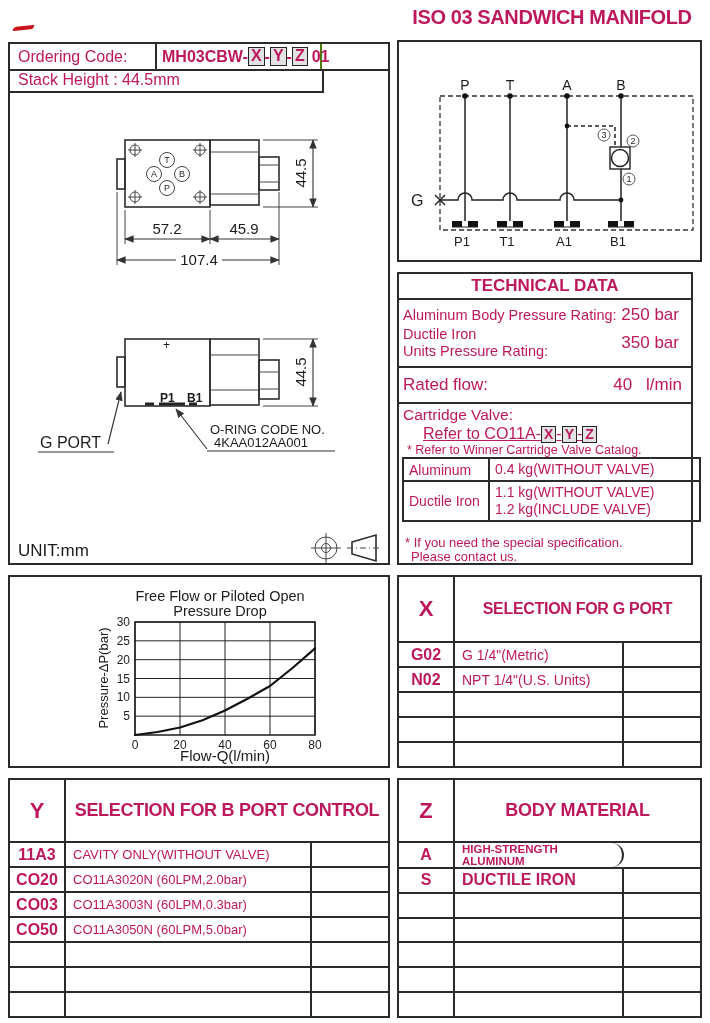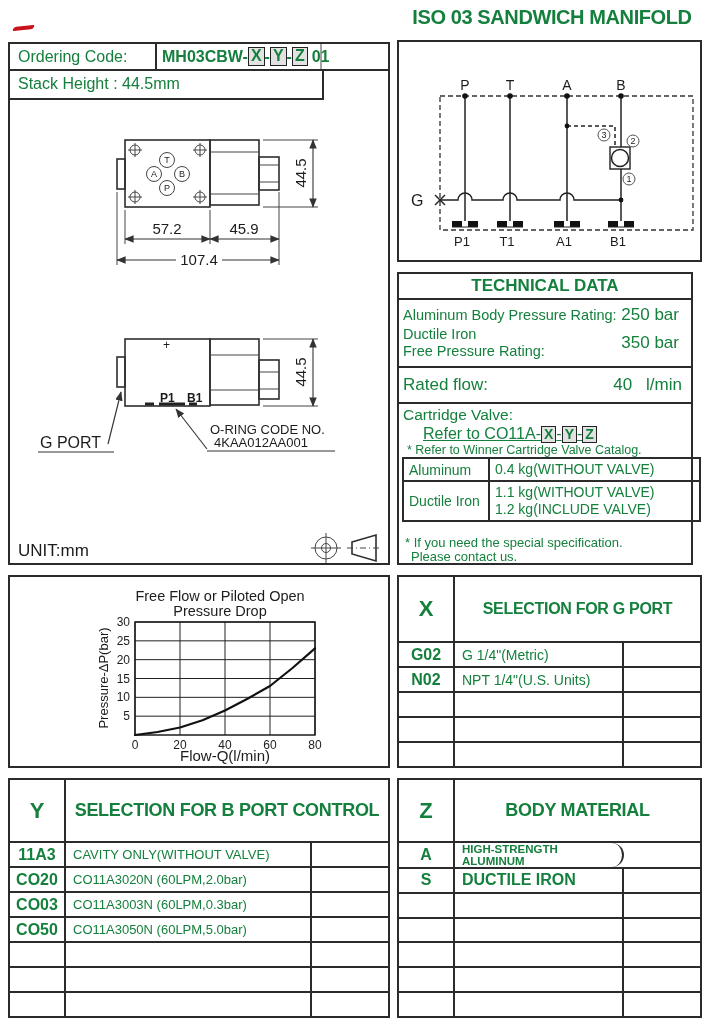--- a/index.html
+++ b/index.html
@@ -1,40 +1,40 @@
 <!DOCTYPE html>
 <html><head>
 <meta charset="utf-8">
 <style>
   html,body{margin:0;padding:0;background:#ffffff;}
   #page{position:relative;width:710px;height:1023px;background:#ffffff;
-        font-family:"Liberation Sans",sans-serif;color:#15803d;overflow:hidden;}
+        font-family:"Liberation Sans",sans-serif;color:#be185d;overflow:hidden;}
   .panel{position:absolute;border:2px solid #2b2b2b;background:#fff;box-sizing:border-box;}
   .abs{position:absolute;box-sizing:border-box;}
   svg{display:block;}
   svg text{font-family:"Liberation Sans",sans-serif;fill:#1c1c1c;}
   .draw{stroke:#2e2e2e;fill:none;stroke-width:1.6;}
   .thin{stroke:#444;fill:none;stroke-width:1;}
   .dim{stroke:#333;fill:none;stroke-width:1.1;}
   .dimtxt{font-size:15px;}
   .boxed{display:inline-block;border:1.5px solid #222;background:#e2e2e2;
          padding:0 2px;line-height:1.05;font-weight:bold;}
   
   #page-title{position:absolute;left:398px;top:6px;width:308px;text-align:center;
               font-size:20px;font-weight:bold;letter-spacing:-0.4px;}
   #red-mark{position:absolute;left:13px;top:26px;width:21px;height:4px;background:#c8131d;
             transform:rotate(-6deg) skewX(-35deg);border-radius:2px;}
   
   .ord-row{position:absolute;left:0;top:0;width:100%;height:25px;display:flex;
            border-bottom:2px solid #2b2b2b;}
   .ord-label{width:147px;border-right:2px solid #2b2b2b;font-size:16px;
              display:flex;align-items:center;padding-left:8px;box-sizing:border-box;}
-  .ord-code{width:165px;border-right:2px solid #a3a3a3;font-size:16px;font-weight:bold;
+  .ord-code{width:165px;border-right:2px solid #4d7c0f;font-size:16px;font-weight:bold;
             display:flex;align-items:center;padding-left:5px;box-sizing:border-box;white-space:nowrap;}
-  .stack-box{position:absolute;left:0;top:25px;width:314px;height:31px;
+  .stack-box{position:absolute;left:0;top:25px;width:314px;height:24px;
              border-right:2px solid #2b2b2b;border-bottom:2px solid #2b2b2b;
              display:flex;align-items:center;padding-left:8px;font-size:16px;box-sizing:border-box;}
   
   .td-header{position:absolute;left:0;top:0;width:100%;height:26px;border-bottom:2px solid #2b2b2b;
              display:flex;align-items:center;justify-content:center;
              font-size:17px;font-weight:bold;box-sizing:border-box;}
   .td-row{position:absolute;left:4px;right:4px;display:flex;align-items:center;}
   .td-label{font-size:14.5px;line-height:16.5px;flex:1;}
   .td-value{font-size:17px;padding-right:8px;white-space:nowrap;}
   .td-rule{position:absolute;left:0;right:0;height:2px;background:#2b2b2b;}
@@ -268,21 +268,21 @@
 
   <div class="panel" style="left:397px;top:272px;width:296px;height:293px;">
     <div class="td-header">TECHNICAL DATA</div>
     <div class="td-row" style="top:31px;">
       <div class="td-label">Aluminum Body Pressure Rating:</div>
       <div class="td-value">250 bar</div>
     </div>
     <div class="td-row" style="top:52px;">
       <div class="td-label">
         <span style="display:block">Ductile Iron</span>
-        <span style="display:block">Free Pressure Rating:</span>
+        <span style="display:block">Units Pressure Rating:</span>
       </div>
       <div class="td-value">350 bar</div>
     </div>
     <div class="td-rule" style="top:92px;"></div>
     <div class="td-row" style="top:97px;height:28px;">
       <div class="td-label" style="font-size:17px;">Rated flow:</div>
       <div class="td-value" style="padding-right:0;">40</div>
       <div class="td-value" style="padding-left:14px;padding-right:5px;">l/min</div>
     </div>
     <div class="td-rule" style="top:128px;"></div>

